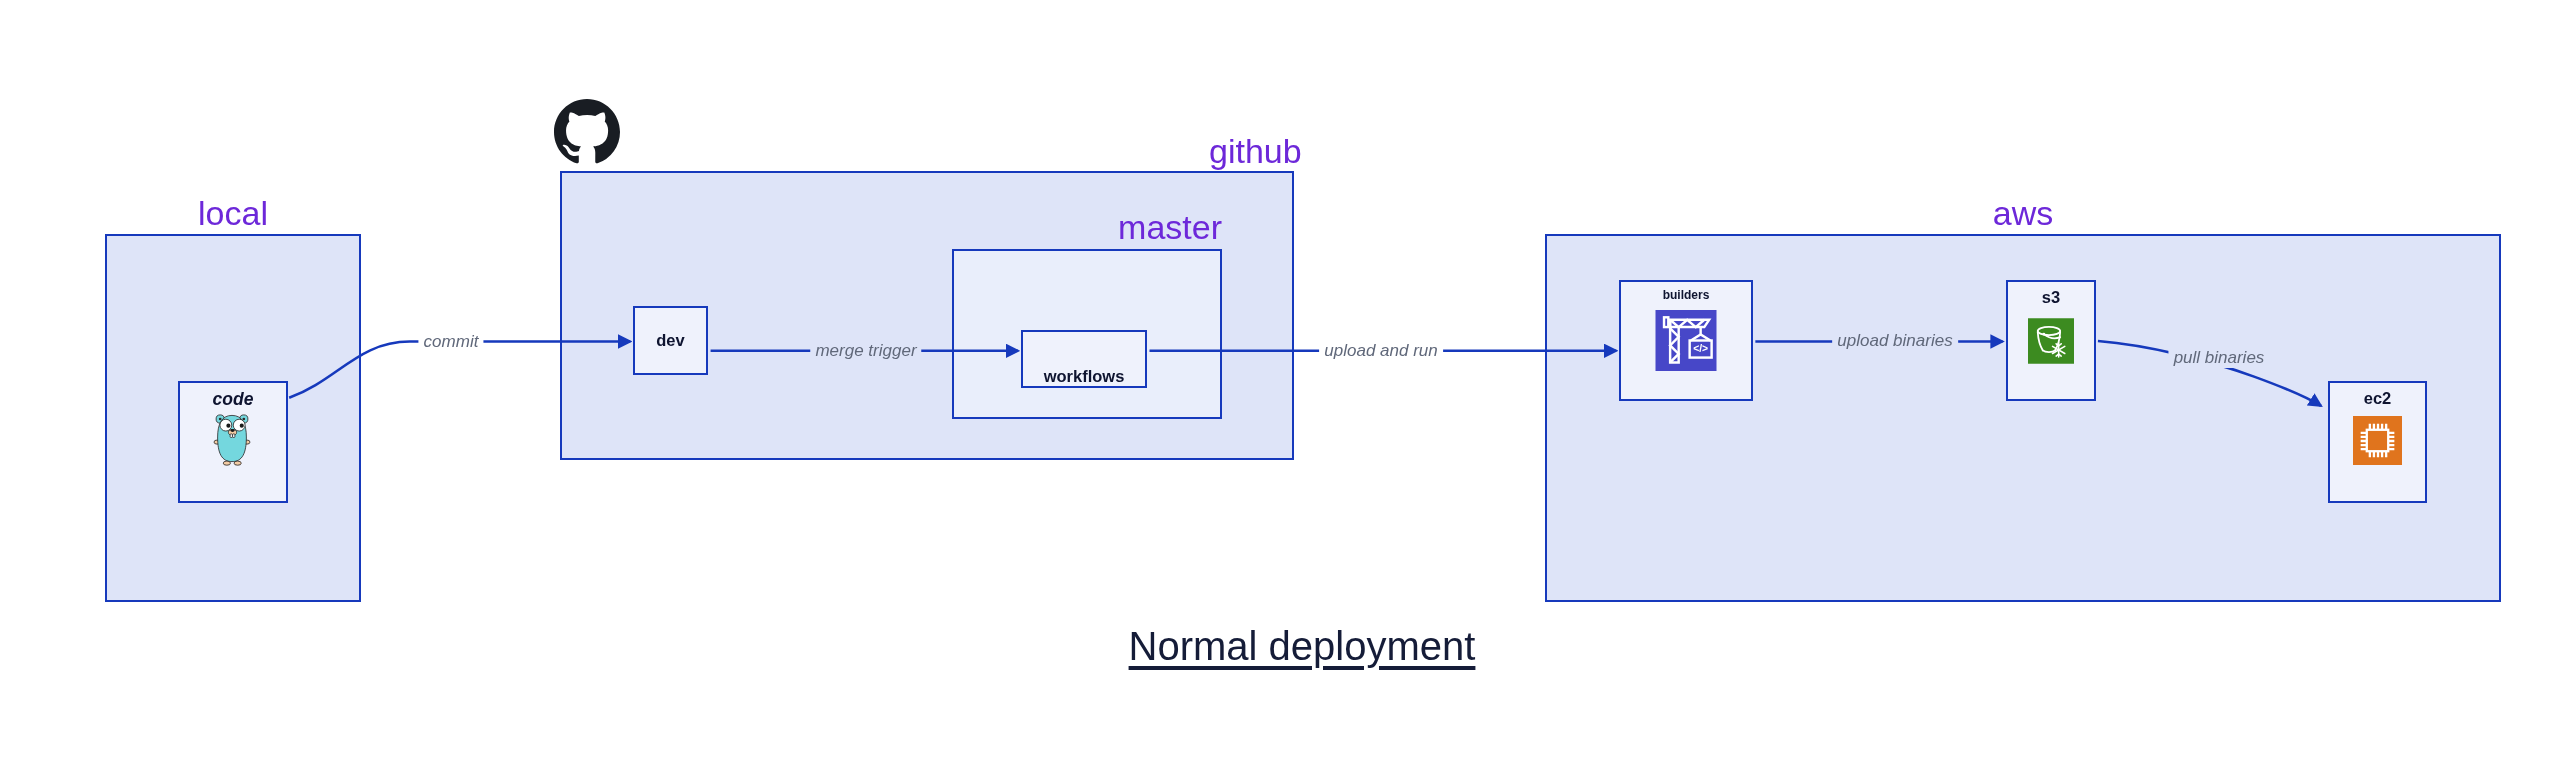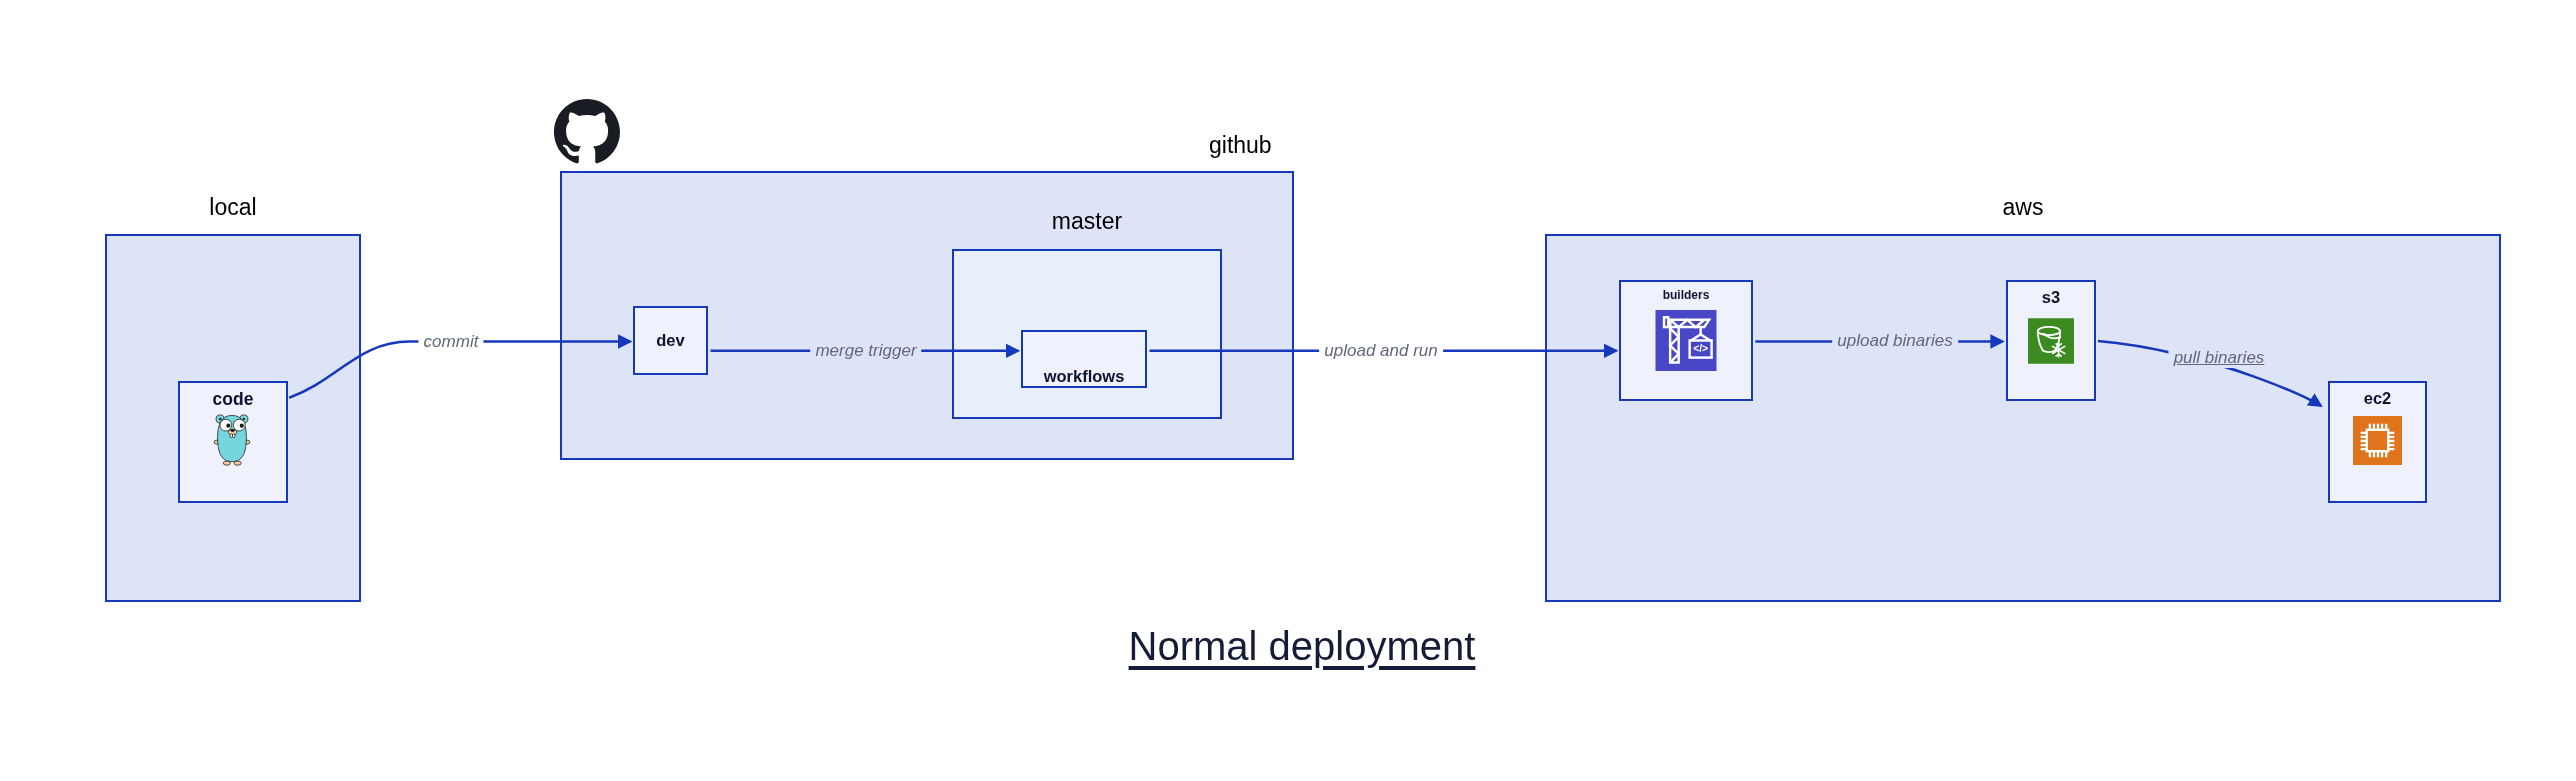--- a/index.html
+++ b/index.html
@@ -6,30 +6,30 @@
   #canvas{
     position:relative;width:2604px;height:781px;background:#ffffff;overflow:hidden;
     font-family:"Liberation Sans","DejaVu Sans",sans-serif;
   }
   
   .container-box{position:absolute;background:#dee4f8;border:2.6px solid #1639bc;box-sizing:border-box;z-index:1;}
   #box-local{left:105px;top:234px;width:256px;height:368px;}
   #box-github{left:560px;top:171px;width:734px;height:289px;}
   #box-aws{left:1545px;top:234px;width:956px;height:368px;}
   #box-master{left:952px;top:249px;width:270px;height:170px;background:#e9eefb;border-width:2.1px;z-index:2;}
-  .container-label{position:absolute;color:#000000;font-size:23px;line-height:1.1;z-index:6;white-space:nowrap;}
+  .container-label{position:absolute;color:#6d28d9;font-size:34px;line-height:1.1;z-index:6;white-space:nowrap;}
   #label-local{left:105px;top:195px;width:256px;text-align:center;}
   #label-github{left:1209px;top:133px;}
-  #label-master{left:952px;top:209px;width:270px;text-align:center;}
+  #label-master{left:952px;top:209px;width:270px;text-align:right;}
   #label-aws{left:1545px;top:195px;width:956px;text-align:center;}
   
   .node-box{position:absolute;background:#eff2fc;border:2.1px solid #1639bc;box-sizing:border-box;z-index:3;color:#0e1430;font-weight:bold;}
   .node-label{position:absolute;left:0;width:100%;text-align:center;white-space:nowrap;}
   #box-code{left:178px;top:381px;width:110px;height:122px;font-size:17.5px;}
-  #box-code .node-label{top:6.2px;}
+  #box-code .node-label{top:6.2px;font-style:italic;}
   #box-dev{left:633px;top:306px;width:75px;height:69px;font-size:16.5px;display:flex;align-items:center;justify-content:center;text-align:right;}
   #box-workflows{left:1021px;top:330px;width:126px;height:58px;font-size:16.5px;display:flex;align-items:flex-end;justify-content:center;}
   #box-builders{left:1619px;top:280px;width:134px;height:121px;font-size:12px;}
   #box-builders .node-label{top:6.2px;}
   #box-s3{left:2006px;top:280px;width:90px;height:121px;font-size:16.5px;}
   #box-s3 .node-label{top:6.2px;}
   #box-ec2{left:2328px;top:381px;width:99px;height:122px;font-size:16.5px;}
   #box-ec2 .node-label{top:6.2px;}
   
   .icon{position:absolute;z-index:4;}
@@ -42,21 +42,21 @@
   #edges{position:absolute;left:0;top:0;z-index:5;pointer-events:none;}
   .edge-path{stroke:#1639bc;stroke-width:5;fill:none;}
   .edge-label{position:absolute;z-index:6;transform:translate(-50%,-50%);
     color:#60687a;font-style:italic;font-size:17px;white-space:nowrap;padding:0 5.2px;}
   .edge-label.on-white{background:#ffffff;}
   .edge-label.on-fill{background:#dee4f8;}
   #elabel-commit{left:451px;top:342px;}
   #elabel-merge{left:866px;top:351px;text-align:center;}
   #elabel-uploadrun{left:1381px;top:351px;}
   #elabel-uploadbin{left:1895px;top:341px;}
-  #elabel-pullbin{left:2219px;top:358px;background:#dee4f8;text-decoration:underline;}
+  #elabel-pullbin{left:2219px;top:358px;background:#dee4f8;}
   
   #title{position:absolute;left:1302px;top:624px;transform:translateX(-50%);z-index:6;
     color:#151c38;font-size:40px;white-space:nowrap;
     text-decoration:underline;text-decoration-thickness:3.6px;text-underline-offset:6.2px;}
 </style>
 </head>
 <body>
 
 <div id="canvas">
 

